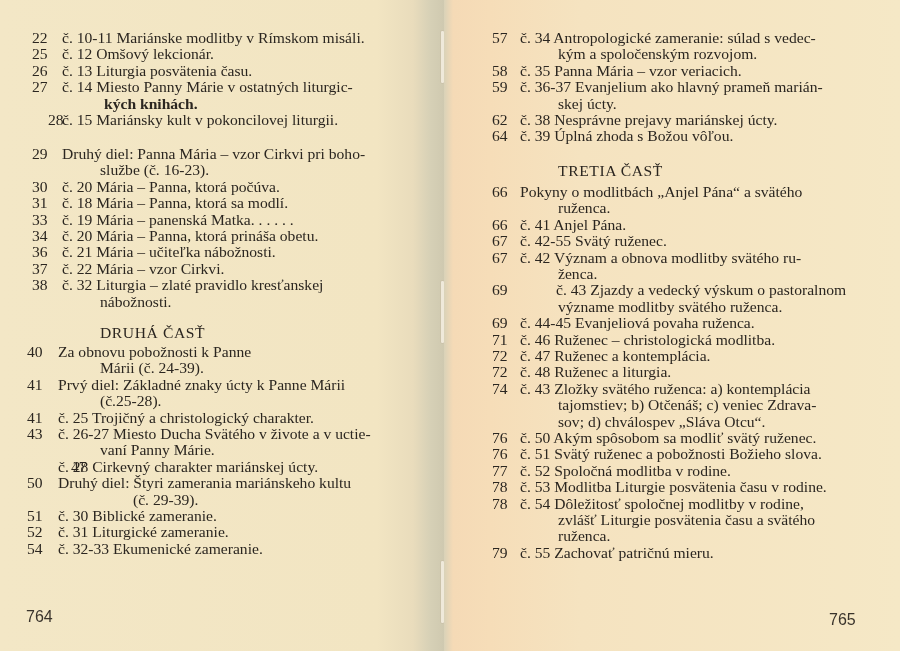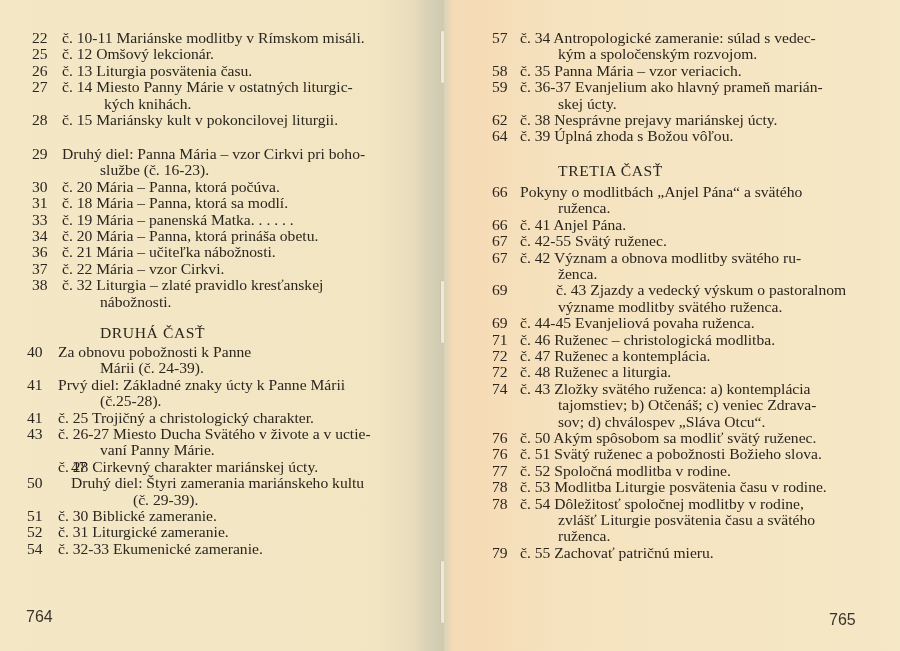--- a/index.html
+++ b/index.html
@@ -34,24 +34,24 @@
         <span class="num" style="left: 32px;">25</span>
         <span class="txt" style="left: 62px; top: 0px; white-space: nowrap;">č. 12 Omšový lekcionár.</span>
       </div>
       <div class="entry" style="top: 62.8px; left: 0px;">
         <span class="num" style="left: 32px;">26</span>
         <span class="txt" style="left: 62px; top: 0px; white-space: nowrap;">č. 13 Liturgia posvätenia času.</span>
       </div>
       <div class="entry" style="top: 79.2px; left: 0px;">
         <span class="num" style="left: 32px;">27</span>
         <span class="txt" style="left: 62px; top: 0px; white-space: nowrap;">č. 14 Miesto Panny Márie v ostatných liturgic-</span>
-        <span class="txt" style="left: 104px; top: 16.4px; white-space: nowrap;">kých knihách.</span>
+        <span class="txt" style="left: 104px; top: 16.4px; white-space: nowrap; font-weight: bold;">kých knihách.</span>
       </div>
       <div class="entry" style="top: 112px; left: 0px;">
-        <span class="num" style="left: 32px;">28</span>
+        <span class="num" style="left: 48px;">28</span>
         <span class="txt" style="left: 62px; top: 0px; white-space: nowrap;">č. 15 Mariánsky kult v pokoncilovej liturgii.</span>
       </div>
       <div class="entry" style="top: 146px; left: 0px;">
         <span class="num" style="left: 32px;">29</span>
         <span class="txt" style="left: 62px; top: 0px; white-space: nowrap;">Druhý diel: Panna Mária – vzor Cirkvi pri boho-</span>
         <span class="txt" style="left: 100px; top: 16.4px; white-space: nowrap;">službe (č. 16-23).</span>
       </div>
       <div class="entry" style="top: 178.8px; left: 0px;">
         <span class="num" style="left: 32px;">30</span>
         <span class="txt" style="left: 62px; top: 0px; white-space: nowrap;">č. 20 Mária – Panna, ktorá počúva.</span>
@@ -99,21 +99,21 @@
         <span class="num" style="left: 27px;">43</span>
         <span class="txt" style="left: 58px; top: 0px; white-space: nowrap;">č. 26-27 Miesto Ducha Svätého v živote a v uctie-</span>
         <span class="txt" style="left: 100px; top: 16.4px; white-space: nowrap;">vaní Panny Márie.</span>
       </div>
       <div class="entry" style="top: 458.8px; left: 0px;">
         <span class="num" style="left: 27px; margin-left: 44px;">47</span>
         <span class="txt" style="left: 58px; top: 0px; white-space: nowrap;">č. 28 Cirkevný charakter mariánskej úcty.</span>
       </div>
       <div class="entry" style="top: 475.2px; left: 0px;">
         <span class="num" style="left: 27px;">50</span>
-        <span class="txt" style="left: 58px; top: 0px; white-space: nowrap; margin-left: 13px;">Druhý diel: Štyri zamerania mariánskeho kultu</span>
+        <span class="txt" style="left: 58px; top: 0px; white-space: nowrap;">Druhý diel: Štyri zamerania mariánskeho kultu</span>
         <span class="txt" style="left: 100px; top: 16.4px; white-space: nowrap; margin-left: 33px;">(č. 29-39).</span>
       </div>
       <div class="entry" style="top: 508px; left: 0px;">
         <span class="num" style="left: 27px;">51</span>
         <span class="txt" style="left: 58px; top: 0px; white-space: nowrap;">č. 30 Biblické zameranie.</span>
       </div>
       <div class="entry" style="top: 524.4px; left: 0px;">
         <span class="num" style="left: 27px;">52</span>
         <span class="txt" style="left: 58px; top: 0px; white-space: nowrap;">č. 31 Liturgické zameranie.</span>
       </div>

